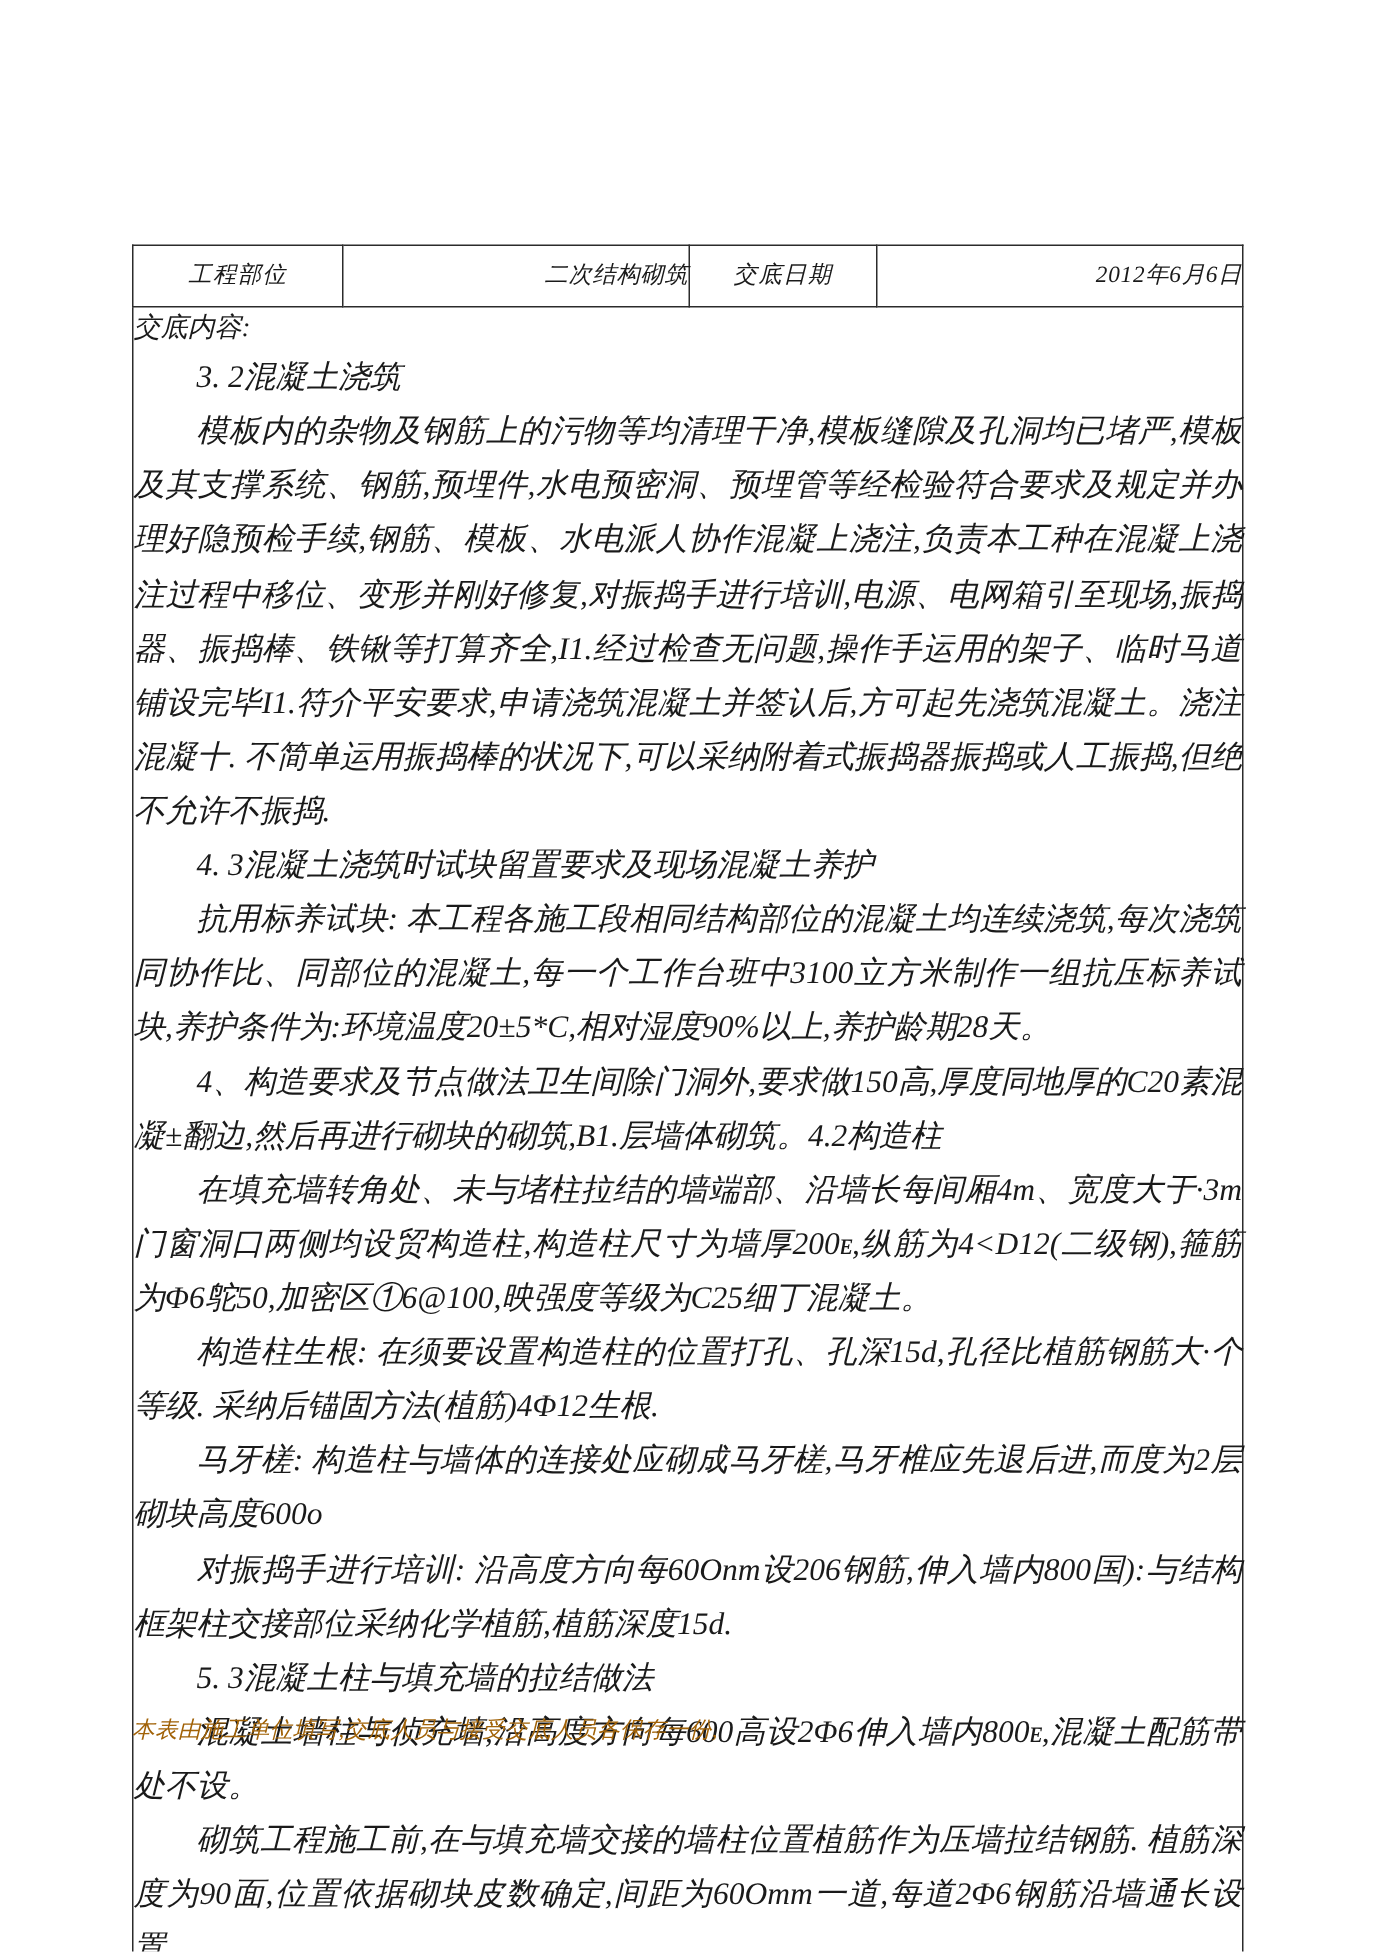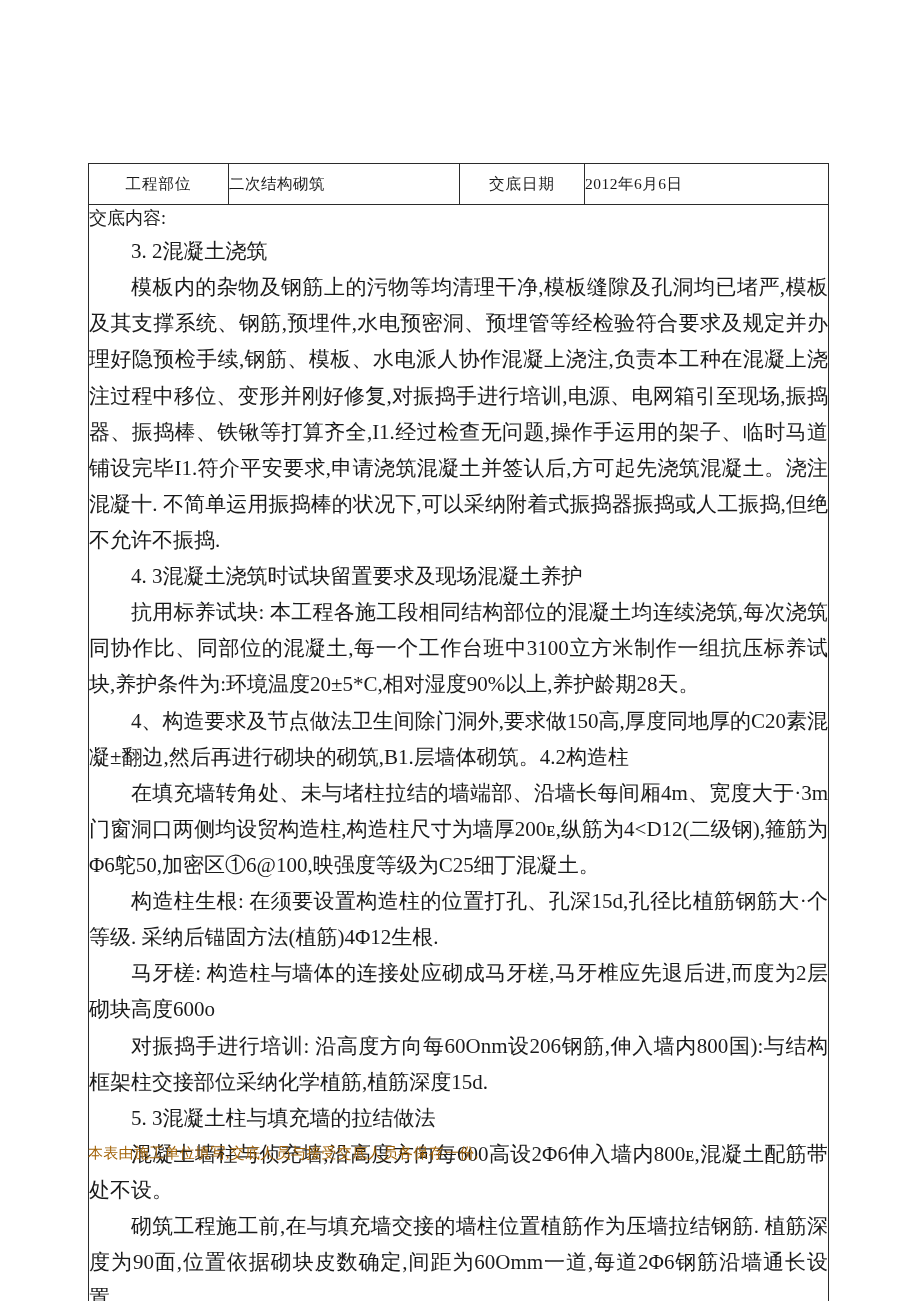--- a/index.html
+++ b/index.html
@@ -16,20 +16,21 @@
     color: #1a1a1a;
     overflow: hidden;
   }
 
   .page {
     position: absolute;
     left: 0;
     top: 0;
     width: 920px;
     height: 1140px;
+    font-style: italic;
   }
 
   
   .doc-table {
     position: absolute;
     left: 88px;
     top: 163px;
     width: 740px;
     border-collapse: collapse;
     table-layout: fixed;
@@ -42,21 +43,21 @@
     line-height: 1.5;
   }
 
   .hdr-label {
     text-align: center;
     height: 40px;
     font-size: 15.5px;
     letter-spacing: 1px;
   }
   .hdr-value-center {
-    text-align: left;
+    text-align: right;
     height: 40px;
     font-size: 15.5px;
     letter-spacing: 0.5px;
   }
   .hdr-value-left {
     text-align: left;
     padding-left: 6px;
     height: 40px;
     font-size: 15.5px;
   }

